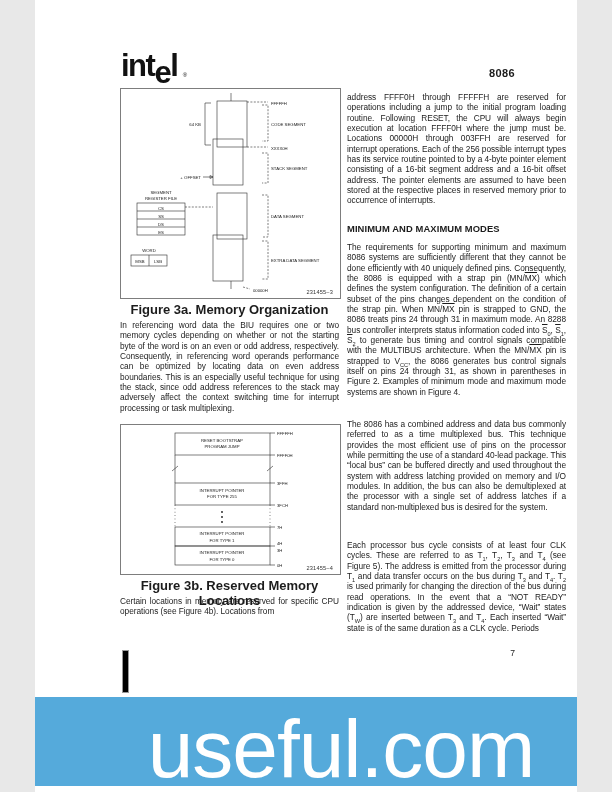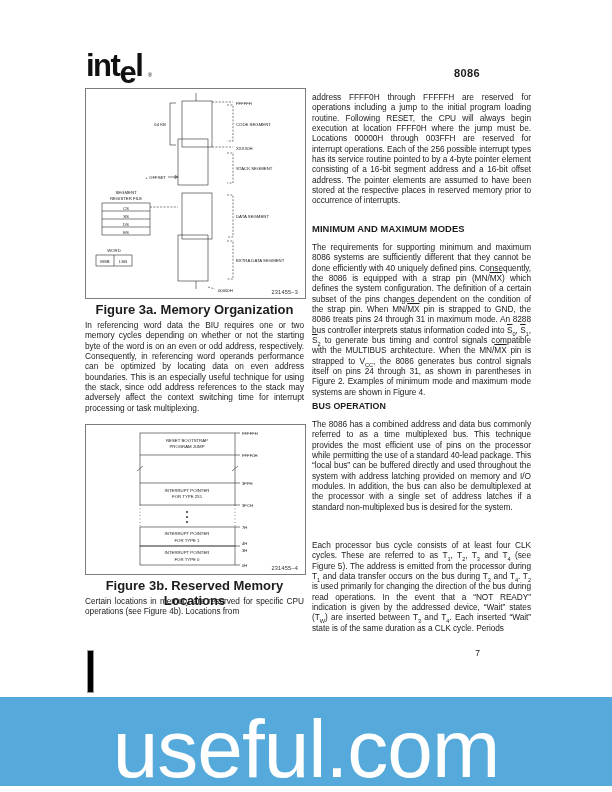--- a/index.html
+++ b/index.html
@@ -1,17 +1,17 @@
 <!DOCTYPE html>
 <html><head>
 <meta charset="utf-8">
 <style>
   html,body{margin:0;padding:0;background:#e8e8e8;}
   .page{
-    position:relative;width:612px;height:792px;background:#ffffff;
+    position:relative;width:542px;height:792px;background:#ffffff;
     font-family:"Liberation Sans",sans-serif;color:#1c1c1c;overflow:hidden;
     margin:0 auto;
   }
   
   .logo{position:absolute;left:86px;top:48px;font-weight:bold;font-size:31px;
         letter-spacing:-1.5px;color:#111;}
   .logo .drop{position:relative;top:7px;}
   .logo .reg{position:absolute;font-size:6px;font-weight:normal;right:-10px;bottom:6px;letter-spacing:0;}
   .partnum{position:absolute;left:454px;top:60px;font-weight:bold;font-size:11px;letter-spacing:.4px;margin-top:7px;}
   
@@ -166,21 +166,20 @@
     </svg>
     <div class="figid">231455–4</div>
   </div>
   <div class="caption" style="left:85px;top:578px;">Figure 3b. Reserved Memory Locations</div>
 
   <div class="para" style="left:85px;top:596px;">Certain locations in memory are reserved for specific CPU operations (see Figure 4b). Locations from</div>
 
   <div class="para" style="left:312px;top:92px;">address FFFF0H through FFFFFH are reserved for operations including a jump to the initial program loading routine. Following RESET, the CPU will always begin execution at location FFFF0H where the jump must be. Locations 00000H through 003FFH are reserved for interrupt operations. Each of the 256 possible interrupt types has its service routine pointed to by a 4-byte pointer element consisting of a 16-bit segment address and a 16-bit offset address. The pointer elements are assumed to have been stored at the respective places in reserved memory prior to occurrence of interrupts.</div>
   <div class="h1">MINIMUM AND MAXIMUM MODES</div>
   <div class="para" style="left:312px;top:242px;">The requirements for supporting minimum and maximum 8086 systems are sufficiently different that they cannot be done efficiently with 40 uniquely defined pins. Consequently, the 8086 is equipped with a strap pin (MN/<span class="ov">MX</span>) which defines the system configuration. The definition of a certain subset of the pins changes dependent on the condition of the strap pin. When MN/<span class="ov">MX</span> pin is strapped to GND, the 8086 treats pins 24 through 31 in maximum mode. An 8288 bus controller interprets status information coded into <span class="ov">S</span><sub>0</sub>, <span class="ov">S</span><sub>1</sub>, <span class="ov">S</span><sub>2</sub> to generate bus timing and control signals compatible with the MULTIBUS architecture. When the MN/<span class="ov">MX</span> pin is strapped to V<sub>CC</sub>, the 8086 generates bus control signals itself on pins 24 through 31, as shown in parentheses in Figure 2. Examples of minimum mode and maximum mode systems are shown in Figure 4.</div>
-  <div class="h2">BUS OPERATION</div>
   <div class="para" style="left:312px;top:419px;">The 8086 has a combined address and data bus commonly referred to as a time multiplexed bus. This technique provides the most efficient use of pins on the processor while permitting the use of a standard 40-lead package. This “local bus” can be buffered directly and used throughout the system with address latching provided on memory and I/O modules. In addition, the bus can also be demultiplexed at the processor with a single set of address latches if a standard non-multiplexed bus is desired for the system.</div>
   <div class="para" style="left:312px;top:540px;">Each processor bus cycle consists of at least four CLK cycles. These are referred to as T<sub>1</sub>, T<sub>2</sub>, T<sub>3</sub> and T<sub>4</sub> (see Figure 5). The address is emitted from the processor during T<sub>1</sub> and data transfer occurs on the bus during T<sub>3</sub> and T<sub>4</sub>. T<sub>2</sub> is used primarily for changing the direction of the bus during read operations. In the event that a “NOT READY” indication is given by the addressed device, “Wait” states (T<sub>W</sub>) are inserted between T<sub>3</sub> and T<sub>4</sub>. Each inserted “Wait” state is of the same duration as a CLK cycle. Periods</div>
   <div class="pagenum">7</div>
 
   <div class="colbar"></div>
 
   <div class="banner" style="background: rgb(85, 170, 219);">
     <span>useful.com</span>
   </div>
 

